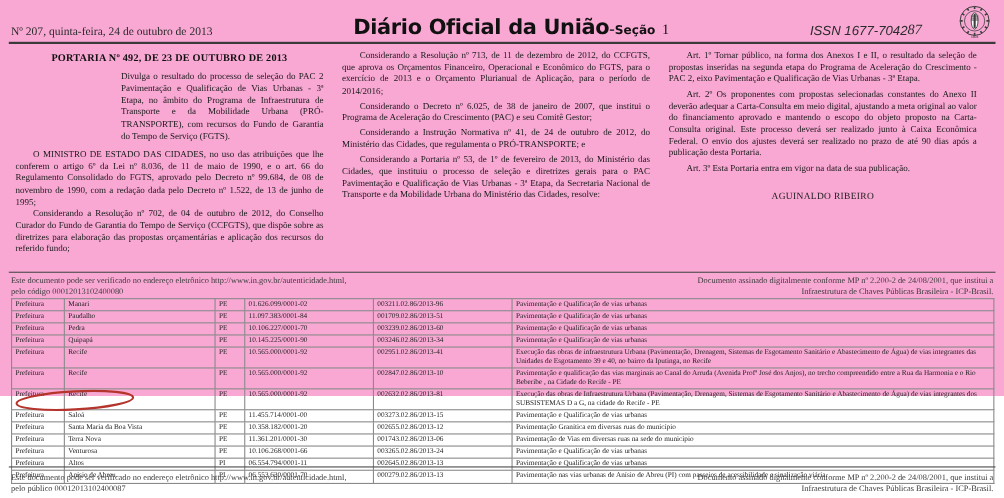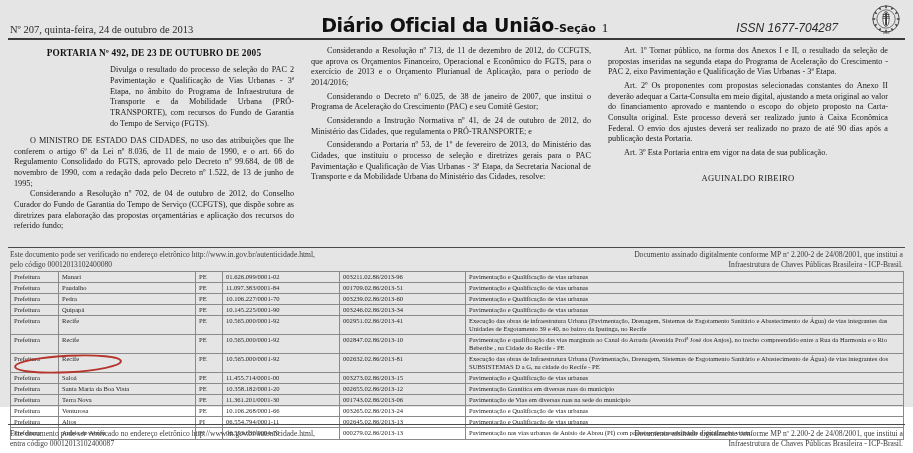--- a/index.html
+++ b/index.html
@@ -6,22 +6,22 @@
   html, body {
     margin: 0; padding: 0;
     width: 913px; height: 453px;
     background: #ffffff;
     font-family: "Liberation Serif", serif;
     color: #1a1a1a;
     overflow: hidden;
   }
   #page {
     position: relative;
-    width: 913px; height: 407px;
-    background: #e5e5e5;
+    width: 913px; height: 360px;
+    background: #f9a8d4;
   }
 
   
   .masthead {
     position: absolute;
     left: 10px; top: 6px; width: 893px; height: 30px;
     display: flex; align-items: flex-end;
   }
   .mh-left {
     font-size: 10.5px;
@@ -230,21 +230,21 @@
           <text x="17" y="30.2" font-size="3" text-anchor="middle" fill="#3c3c3c" font-family="'Liberation Sans',sans-serif">1808</text>
         </g>
       </svg>
     </div>
   </div>
   <div class="rule-top"></div>
 
   <div class="cols">
 
     <div class="col c1">
-      <div class="art-title">PORTARIA Nº 492, DE 23 DE OUTUBRO DE 2005</div>
+      <div class="art-title">PORTARIA Nº 492, DE 23 DE OUTUBRO DE 2013</div>
       <div class="ementa">Divulga o resultado do processo de seleção do PAC 2 Pavimentação e Qualificação de Vias Urbanas - 3ª Etapa, no âmbito do Programa de Infraestrutura de Transporte e da Mobilidade Urbana (PRÓ-TRANSPORTE), com recursos do Fundo de Garantia do Tempo de Serviço (FGTS).</div>
       <p class="body gap">O MINISTRO DE ESTADO DAS CIDADES, no uso das atribuições que lhe conferem o artigo 6º da Lei nº 8.036, de 11 de maio de 1990, e o art. 66 do Regulamento Consolidado do FGTS, aprovado pelo Decreto nº 99.684, de 08 de novembro de 1990, com a redação dada pelo Decreto nº 1.522, de 13 de junho de 1995;</p>
       <p class="body">Considerando a Resolução nº 702, de 04 de outubro de 2012, do Conselho Curador do Fundo de Garantia do Tempo de Serviço (CCFGTS), que dispõe sobre as diretrizes para elaboração das propostas orçamentárias e aplicação dos recursos do referido fundo;</p>
     </div>
 
     <div class="col c2">
       <p class="body">Considerando a Resolução nº 713, de 11 de dezembro de 2012, do CCFGTS, que aprova os Orçamentos Financeiro, Operacional e Econômico do FGTS, para o exercício de 2013 e o Orçamento Plurianual de Aplicação, para o período de 2014/2016;</p>
       <p class="body tiny-gap">Considerando o Decreto nº 6.025, de 38 de janeiro de 2007, que institui o Programa de Aceleração do Crescimento (PAC) e seu Comitê Gestor;</p>
       <p class="body tiny-gap">Considerando a Instrução Normativa nº 41, de 24 de outubro de 2012, do Ministério das Cidades, que regulamenta o PRÓ-TRANSPORTE; e</p>
       <p class="body tiny-gap">Considerando a Portaria nº 53, de 1º de fevereiro de 2013, do Ministério das Cidades, que instituiu o processo de seleção e diretrizes gerais para o PAC Pavimentação e Qualificação de Vias Urbanas - 3ª Etapa, da Secretaria Nacional de Transporte e da Mobilidade Urbana do Ministério das Cidades, resolve:</p>
@@ -382,20 +382,20 @@
 
   <div class="annot">
     <svg width="112" height="20" viewBox="0 0 112 20">
       <ellipse cx="56" cy="10" rx="53" ry="8.2" fill="none" stroke="#b5342c" stroke-width="1.9" transform="rotate(-3 56 10)"></ellipse>
     </svg>
   </div>
 
   <div class="rule-bottom"></div>
   <div class="verify left2">
     <div>Este documento pode ser verificado no endereço eletrônico http://www.in.gov.br/autenticidade.html,</div>
-    <div>entra código 00012013102400087</div>
+    <div>pelo público 00012013102400087</div>
   </div>
   <div class="verify right2">
     <div>Documento assinado digitalmente conforme MP nº 2.200-2 de 24/08/2001, que institui a</div>
     <div>Infraestrutura de Chaves Públicas Brasileira - ICP-Brasil.</div>
   </div>
 
 </div>
 
 </body></html>

